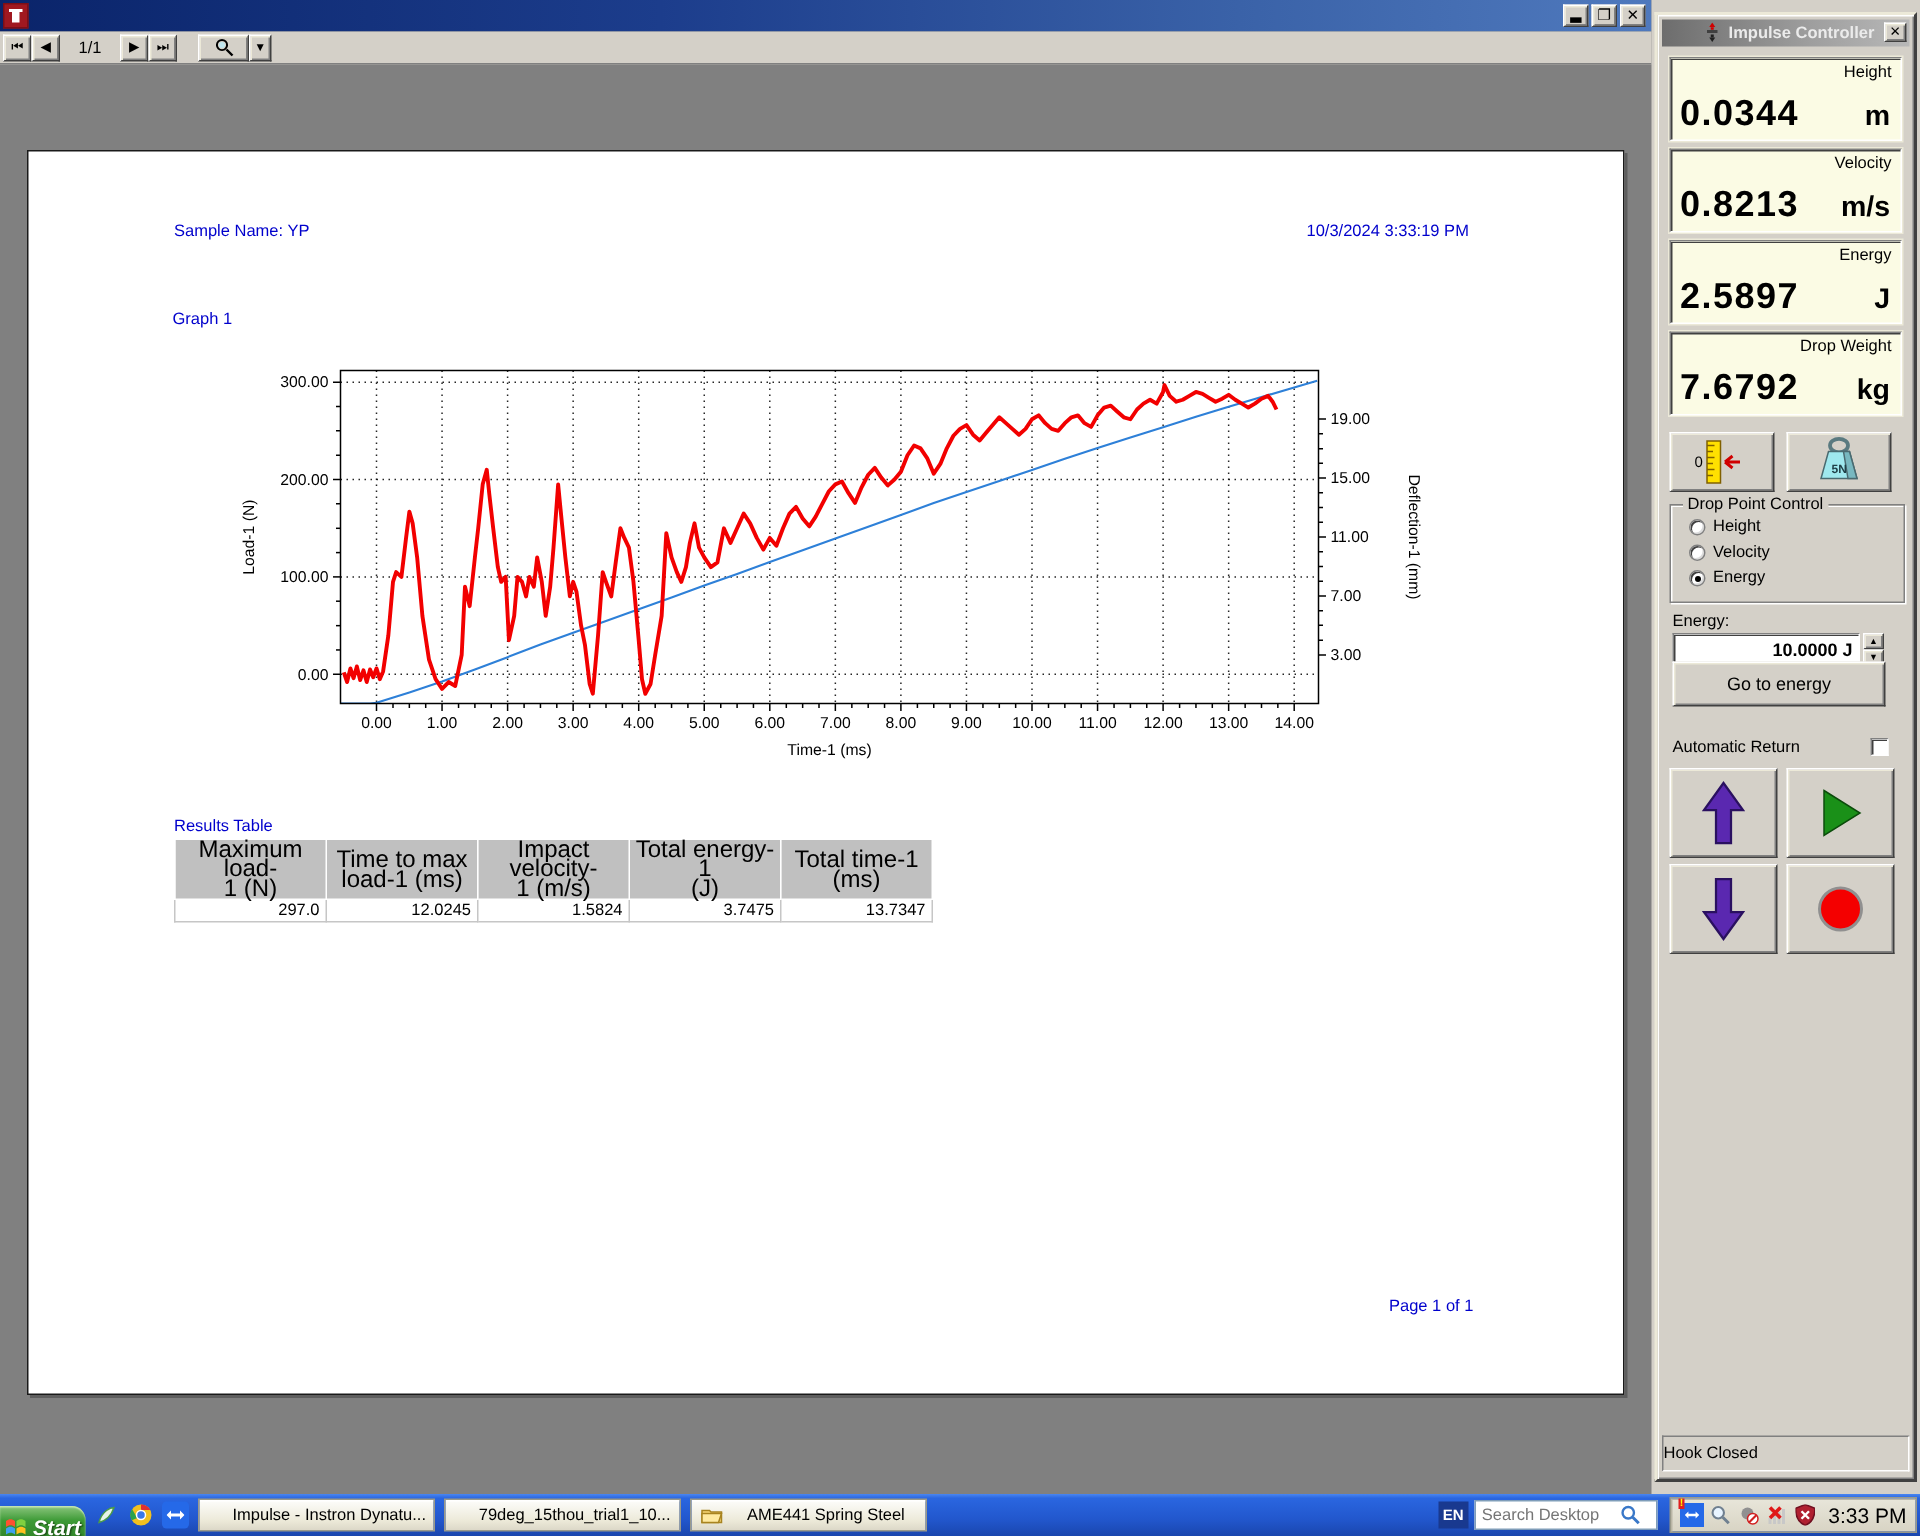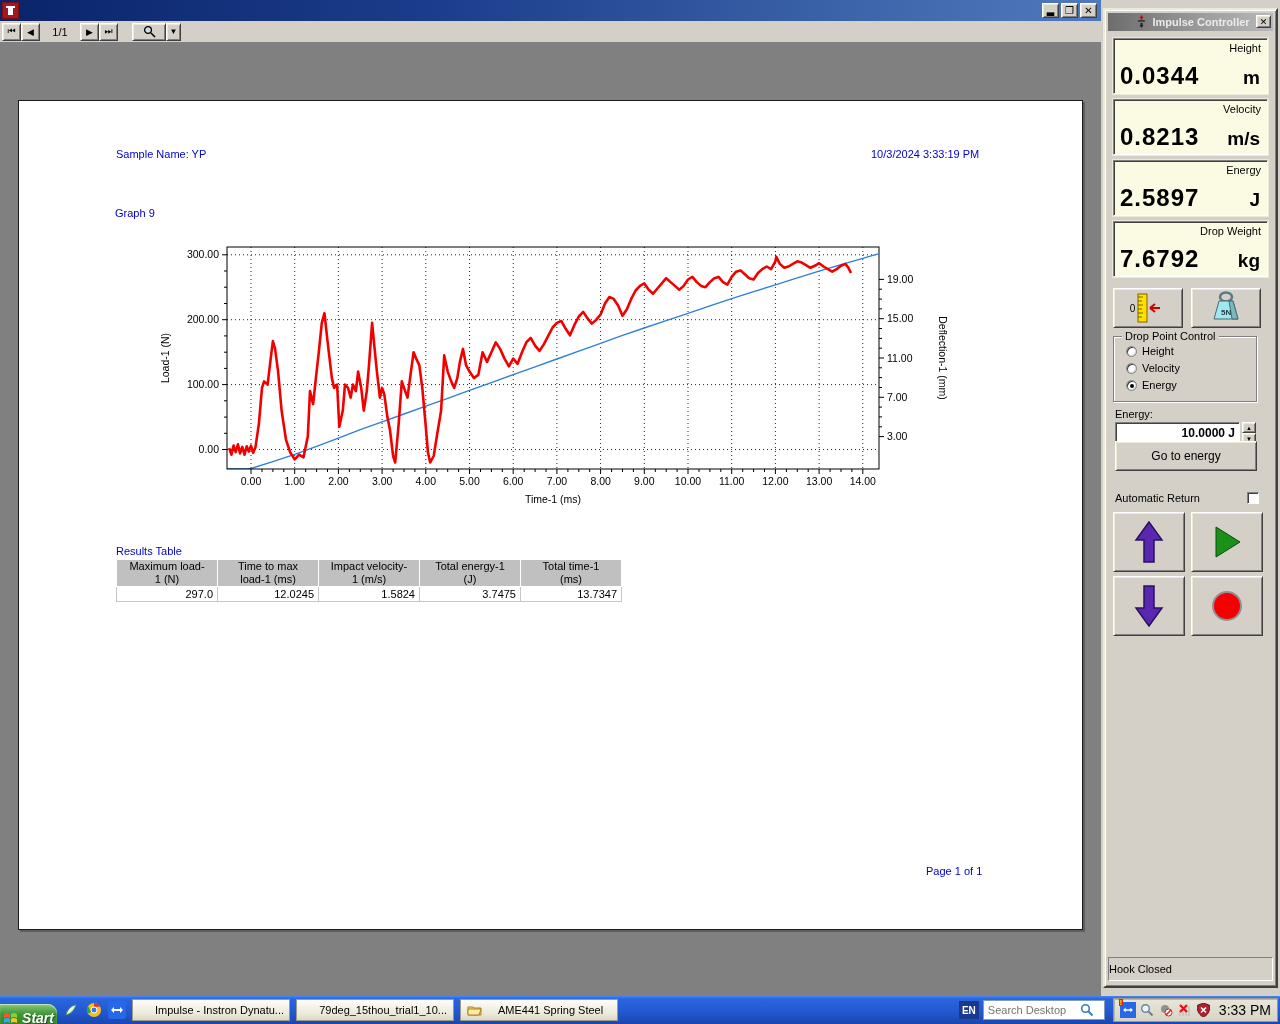--- a/index.html
+++ b/index.html
@@ -34,40 +34,40 @@
   #sample-name { left:97px; top:47px; }
   #report-timestamp { left:852px; top:47px; }
   #graph-title { left:96px; top:106px; }
   #page-footer { left:907px; top:764px; }
   #chart { left:118px; top:128px; }
 
   
   #results-title { left:97px; top:444px; }
   #results-table { left:97px; top:458px; border-collapse:collapse; }
   #results-table th { width:101px; background:#c0c0c0; border:1px solid #ffffff; font-weight:normal;
-                      font-size:11px; line-height:13px; text-align:center; padding:0 2px; }
+                      font-size:16px; line-height:13px; text-align:center; padding:0 2px; }
   #results-table td { background:#ffffff; border:1px solid #c6c6c6; border-top:1px solid #e2e2e2;
                       font-size:11px; text-align:right; padding:1px 4px; height:14px; }
 
   
   #controller { left:1101px; top:0; width:179px; height:996px; background:#d4d0c8; }
   #ctrl-win { left:1103px; top:8px; width:175px; height:980px; background:#d4d0c8;
               border:2px solid; border-color:#ece9d8 #404040 #404040 #ece9d8;
               box-shadow: inset 1px 1px 0 #ffffff, inset -1px -1px 0 #808080; }
   #ctrl-titlebar { left:3px; top:3px; width:165px; height:18px;
                    background:linear-gradient(90deg,#6d6d6d,#9e9e9e 60%,#b8b8b8);
                    display:flex; align-items:center; color:#ebebeb; font-weight:bold; font-size:11px;justify-content:center; }
   #ctrl-close { position:absolute; right:2px; top:2px; width:15px; height:13px; font-size:9px; font-weight:bold; color:#000; }
   .readout { left:8px; width:155px; height:56px; background:#fbfbe4; border:1px solid;
              border-color:#808080 #ffffff #ffffff #808080; box-shadow:inset 1px 1px 0 #404040, 0 0 0 1px #ece9d8; }
   .readout .r-label { position:absolute; right:6px; top:3px; font-size:11px; }
   .readout .r-value { position:absolute; left:6px; bottom:3px; font-size:24px; font-weight:bold; letter-spacing:1px; }
   .readout .r-unit  { position:absolute; right:7px; bottom:4px; font-size:19px; font-weight:bold; }
   .toolbtn { top:278px; width:70px; height:40px; }
-  #groupbox { left:8px; top:326px; width:144px; height:66px; border:1px solid #808080;
+  #groupbox { left:8px; top:326px; width:157px; height:66px; border:1px solid #808080;
               box-shadow:inset 1px 1px 0 #ffffff, 1px 1px 0 #ffffff; }
   #groupbox legend, .gb-title { position:absolute; left:8px; top:-7px; background:#d4d0c8; padding:0 3px; }
   .radio-row { position:absolute; left:12px; display:flex; align-items:center; gap:5px; }
   .radio { width:11px; height:11px; border-radius:50%; background:#fff; border:1px solid #808080;
            box-shadow:inset 1px 1px 0 #404040, inset -1px -1px 0 #dcdcdc; position:relative; }
   .radio.checked::after { content:""; position:absolute; left:3px; top:3px; width:4px; height:4px;
                           border-radius:50%; background:#000; }
   #energy-label { left:10px; top:398px; }
   #energy-input { left:10px; top:412px; width:125px; height:22px; font-size:12px; font-weight:bold;
                   text-align:right; padding-right:4px; border:1px solid; border-color:#808080 #fff #fff #808080;
@@ -137,21 +137,21 @@
           <circle cx="5" cy="5" r="2" fill="#bfe6ef"></circle>
           <line x1="8" y1="8" x2="12" y2="12" stroke="#000" stroke-width="1.6"></line>
         </svg>
     </div>
     <div id="zoom-drop" class="btn">▼</div>
   </div>
   <div id="workspace" class="abs">
     <div id="page" class="abs">
       <div id="sample-name" class="abs bluetext">Sample Name: YP</div>
       <div id="report-timestamp" class="abs bluetext">10/3/2024 3:33:19 PM</div>
-      <div id="graph-title" class="abs bluetext">Graph 9</div>
+      <div id="graph-title" class="abs bluetext">Graph 1</div>
 
       <svg id="chart" class="abs" width="830" height="300">
           <defs>
             <clipPath id="pc">
               <rect x="90" y="18" width="652" height="222"></rect>
             </clipPath>
           </defs>
           <line x1="114.0" y1="18" x2="114.0" y2="240" stroke="#000" stroke-width="1" stroke-dasharray="1 3" opacity="0.85"></line>
           <line x1="157.7" y1="18" x2="157.7" y2="240" stroke="#000" stroke-width="1" stroke-dasharray="1 3" opacity="0.85"></line>
           <line x1="201.4" y1="18" x2="201.4" y2="240" stroke="#000" stroke-width="1" stroke-dasharray="1 3" opacity="0.85"></line>

